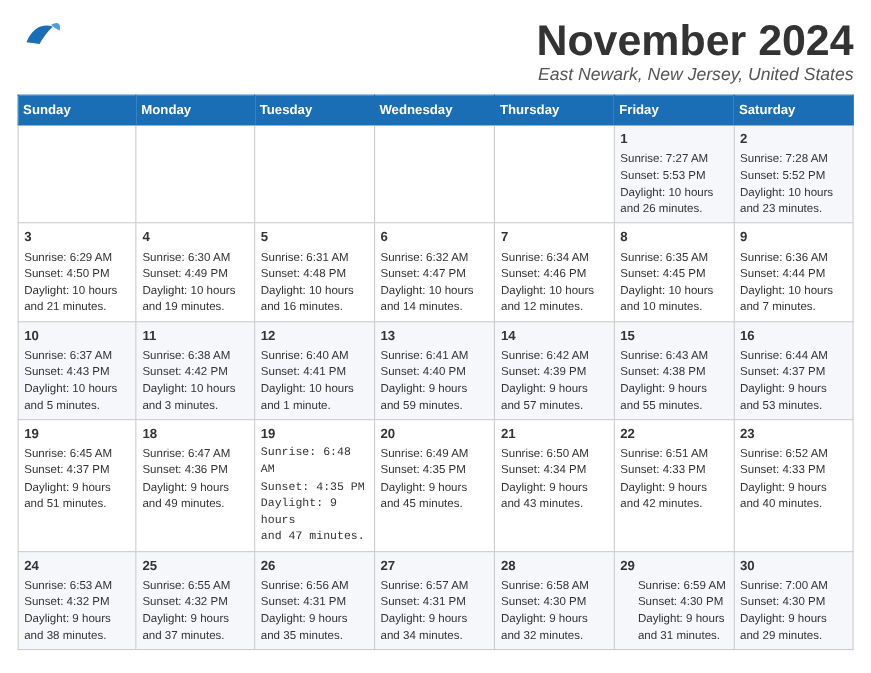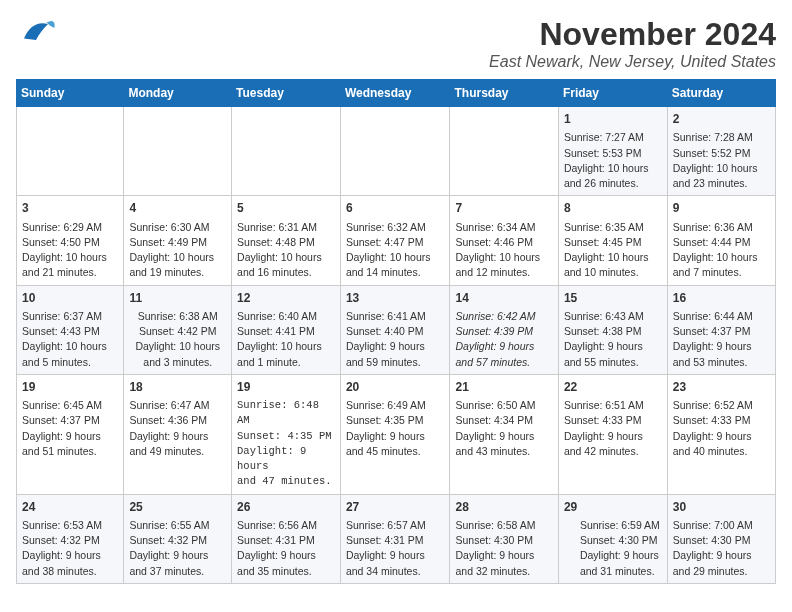--- a/index.html
+++ b/index.html
@@ -29,21 +29,21 @@
     }
     .logo-text span.blue { color: #1a6eb5; }
     .logo-bird {
       width: 40px;
       height: 28px;
     }
     .title-block {
       text-align: right;
     }
     .title-block h1 {
-      font-size: 32px;
+      font-size: 39px;
       font-weight: bold;
       color: #333;
     }
     .title-block h2 {
       font-size: 16px;
       font-weight: normal;
       color: #555;
       font-style: italic;
     }
     .calendar {
@@ -190,42 +190,42 @@
       <tr>
         <td>
           <span class="day-num">10</span>
           <div class="cell-content" style="white-space: pre-line;">Sunrise: 6:37 AM
 Sunset: 4:43 PM
 Daylight: 10 hours
 and 5 minutes.</div>
         </td>
         <td>
           <span class="day-num">11</span>
-          <div class="cell-content" style="white-space: pre-line; text-align: center;">Sunrise: 6:38 AM
+          <div class="cell-content" style="white-space: pre-line;">Sunrise: 6:38 AM
 Sunset: 4:42 PM
 Daylight: 10 hours
 and 3 minutes.</div>
         </td>
         <td>
           <span class="day-num">12</span>
           <div class="cell-content" style="white-space: pre-line;">Sunrise: 6:40 AM
 Sunset: 4:41 PM
 Daylight: 10 hours
 and 1 minute.</div>
         </td>
         <td>
           <span class="day-num">13</span>
           <div class="cell-content" style="white-space: pre-line;">Sunrise: 6:41 AM
 Sunset: 4:40 PM
 Daylight: 9 hours
 and 59 minutes.</div>
         </td>
         <td>
           <span class="day-num">14</span>
-          <div class="cell-content" style="white-space: pre-line; font-style: italic;">Sunrise: 6:42 AM
+          <div class="cell-content" style="white-space: pre-line;">Sunrise: 6:42 AM
 Sunset: 4:39 PM
 Daylight: 9 hours
 and 57 minutes.</div>
         </td>
         <td>
           <span class="day-num">15</span>
           <div class="cell-content" style="white-space: pre-line;">Sunrise: 6:43 AM
 Sunset: 4:38 PM
 Daylight: 9 hours
 and 55 minutes.</div>

